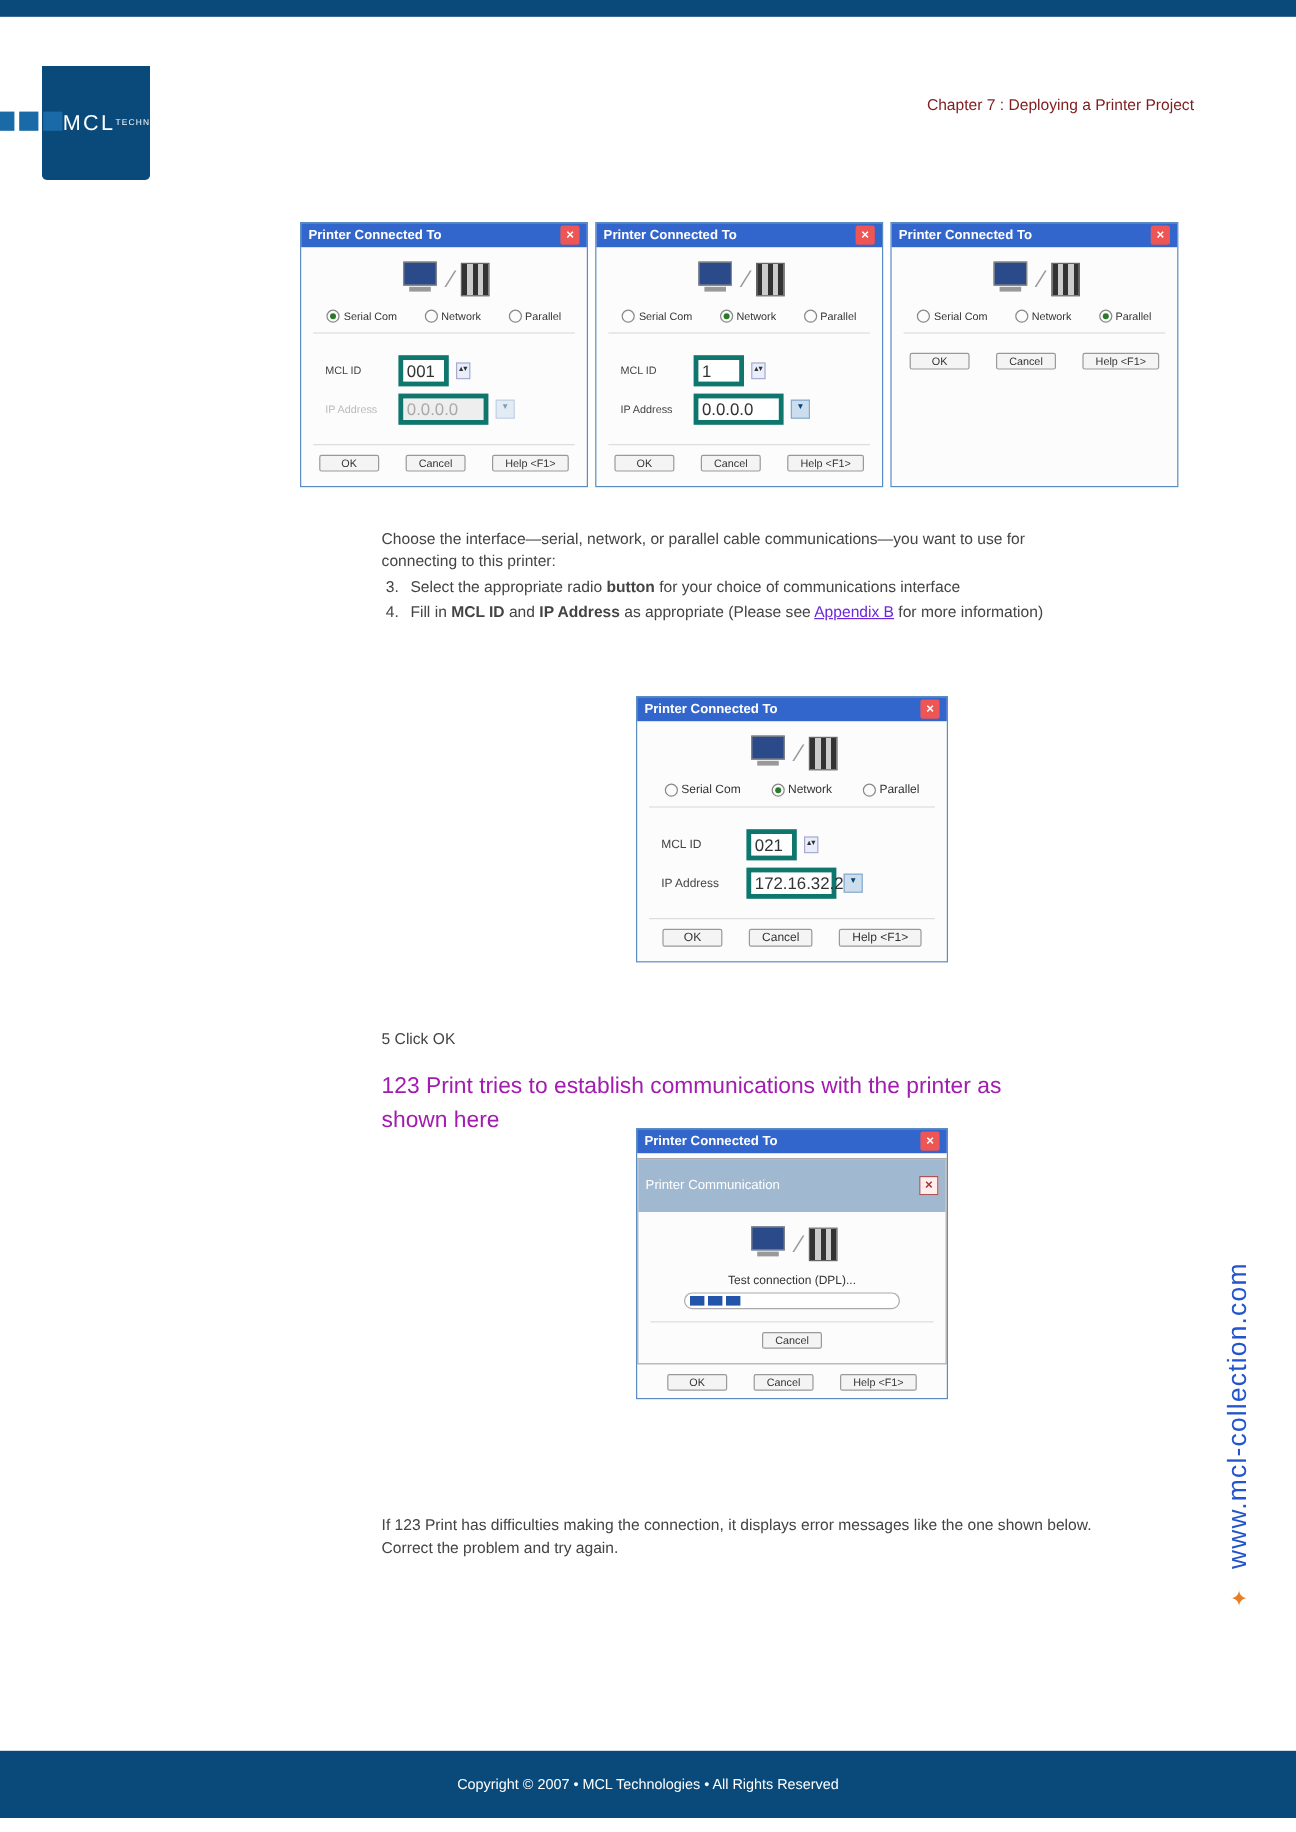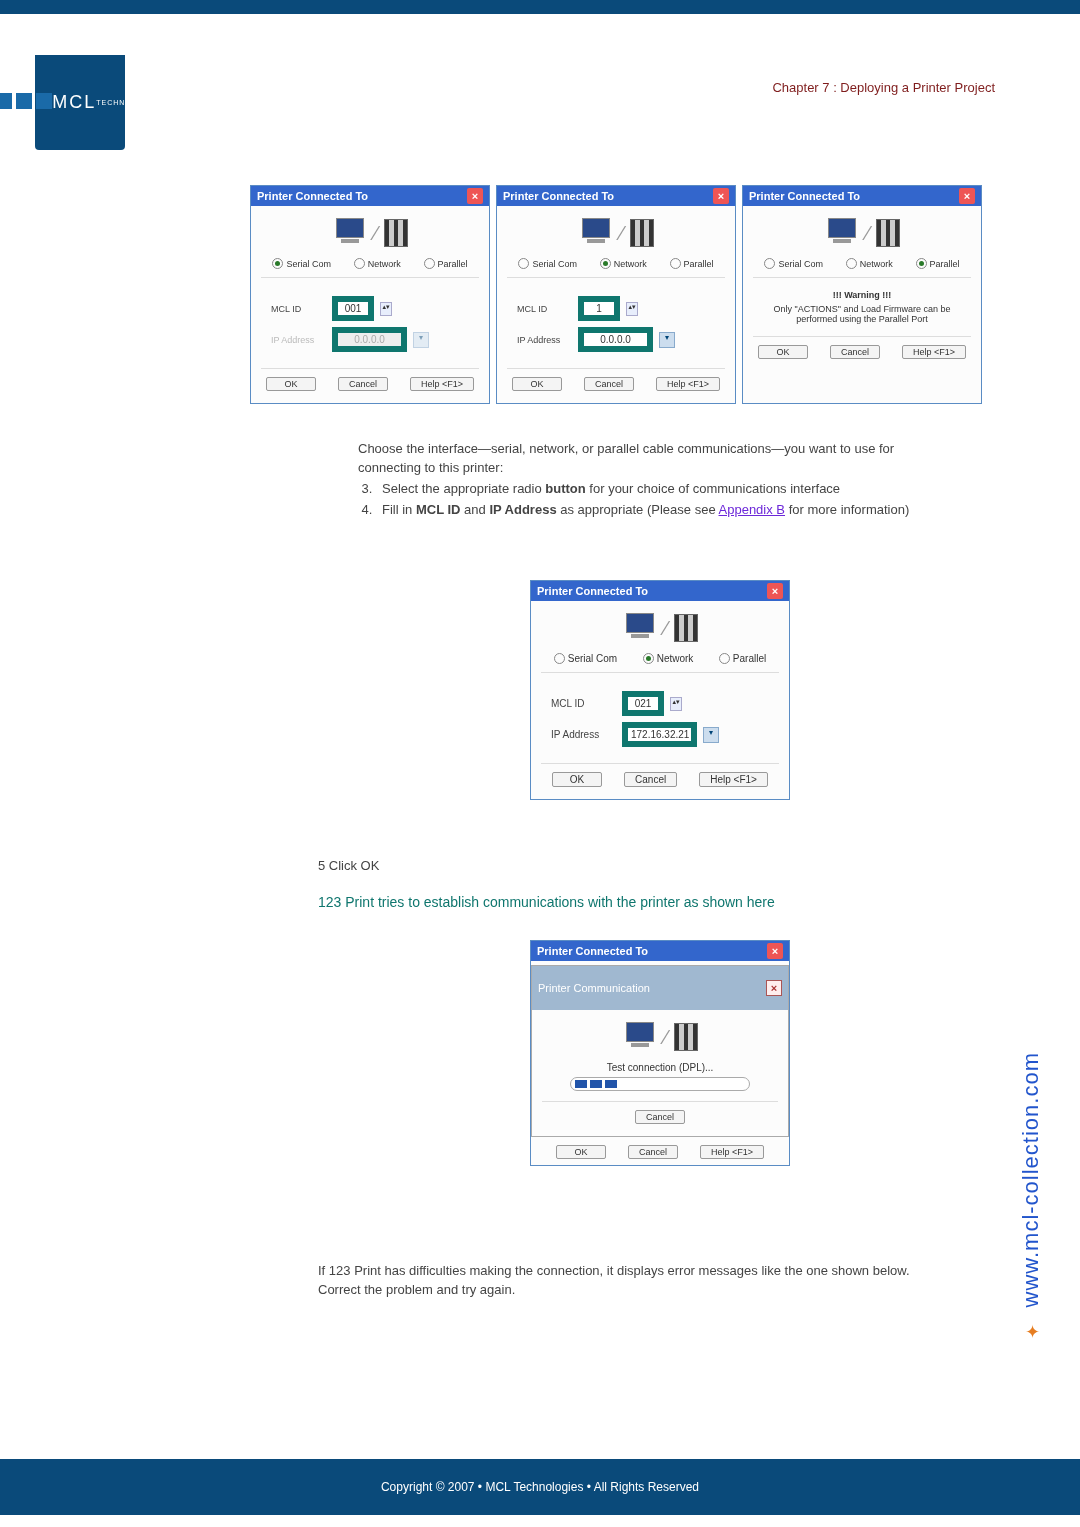--- a/index.html
+++ b/index.html
@@ -29,45 +29,45 @@
     .monitor-base { width: 18px; height: 4px; background: #999; margin: 1px auto 0 auto; }
     .zebra-icon { width: 24px; height: 28px; background: linear-gradient(90deg, #333 0 20%, #ccc 20% 40%, #333 40% 60%, #ccc 60% 80%, #333 80% 100%); border: 1px solid #666; }
     .slash { font-size: 20px; color: #999; }
     .radio-row { display: flex; justify-content: space-around; align-items: center; margin-bottom: 8px; border-bottom: 1px solid #ddd; padding-bottom: 8px; }
     .radio-opt { display: flex; align-items: center; gap: 3px; font-size: 9px; }
     .radio-dot { width: 11px; height: 11px; border: 1px solid #888; border-radius: 50%; display: flex; align-items: center; justify-content: center; }
     .radio-dot.checked::after { content: ""; width: 5px; height: 5px; background: #2a7a2a; border-radius: 50%; }
     .field-group { padding: 4px 10px 10px 10px; border-bottom: 1px solid #ddd; }
     .field-row { display: flex; align-items: center; gap: 6px; margin: 6px 0; font-size: 9px; }
     .field-label { width: 55px; color: #444; }
-    .field-input { border: 6px solid #0f766e; padding: 1px 3px; font-size: 10px; background: #fff; width: 42px; text-align: center; }
+    .field-input { border: 4px solid #0f766e; padding: 1px 3px; font-size: 14px; background: #fff; width: 42px; }
     .field-input.wide { width: 75px; }
     .field-input.disabled { background: #eee; color: #aaa; }
     .spinner-btn { width: 12px; height: 14px; background: #e8eefc; border: 1px solid #aac; font-size: 7px; text-align: center; }
     .dropdown-btn { width: 16px; height: 16px; background: #cde; border: 1px solid #8ac; font-size: 8px; text-align: center; color: #047; }
     .warn-block { text-align: center; padding: 4px 6px 12px 6px; font-size: 9px; border-bottom: 1px solid #ddd; }
     .warn-title { font-weight: bold; margin-bottom: 4px; }
     .btn-row { display: flex; justify-content: center; gap: 22px; padding: 8px 0 6px 0; }
     .win-btn { border: 1px solid #999; background: #f4f4f4; padding: 1px 10px; font-size: 9px; border-radius: 2px; min-width: 50px; text-align: center; }
     
     
-    .body-text { position: absolute; left: 318px; top: 440px; width: 560px; font-size: 13px; line-height: 1.45; color: #444; margin-left: 40px; }
+    .body-text { position: absolute; left: 318px; top: 440px; width: 560px; font-size: 13px; line-height: 1.45; color: #444; }
     .body-text ol { margin-left: 18px; }
     .body-text li { margin: 2px 0; padding-left: 6px; }
     .body-text a { color: #6d28d9; text-decoration: underline; }
     
     .dialog-medium { width: 260px; }
     .dialog-med-wrap { position: absolute; left: 530px; top: 580px; }
     .dialog-med-wrap .radio-opt { font-size: 10px; }
     .dialog-med-wrap .field-row { font-size: 10px; }
     .dialog-med-wrap .field-label { width: 65px; }
     .dialog-med-wrap .win-btn { font-size: 10px; }
     
     .text-5 { position: absolute; left: 318px; top: 858px; font-size: 13px; color: #444; }
-    .text-6 { position: absolute; left: 318px; top: 892px; width: 560px; font-size: 14px; color: #0f766e; line-height: 1.45; }
+    .text-6 { position: absolute; left: 318px; top: 892px; width: 560px; font-size: 19px; color: #a21caf; line-height: 1.45; }
     
     .dialog-comm-wrap { position: absolute; left: 530px; top: 940px; }
     .inner-dialog { border: 1px solid #aaa; background: #fcfcfc; margin: 4px 0 0 0; }
     .inner-title { background: #a0b8d0; color: #fff; padding: 14px 6px; font-size: 11px; display: flex; justify-content: space-between; align-items: center; }
     .inner-close { border: 1px solid #a55; color: #a33; width: 16px; height: 16px; display: flex; align-items: center; justify-content: center; font-size: 11px; font-weight: bold; background: #fee; }
     .test-text { text-align: center; font-size: 10px; margin: 6px 0 4px 0; }
     .progress-pill { width: 180px; height: 14px; border: 1px solid #aaa; border-radius: 8px; margin: 0 auto 10px auto; background: #fff; display: flex; align-items: center; padding: 0 4px; gap: 3px; }
     .prog-seg { width: 12px; height: 8px; background: #2255aa; }
     .single-btn-row { display: flex; justify-content: center; padding: 8px 0; border-top: 1px solid #ddd; }
     
@@ -218,24 +218,20 @@
           </div>
         <div class="radio-opt">
             <span class="radio-dot"></span>
             <span>Network</span>
           </div>
         <div class="radio-opt">
             <span class="radio-dot checked"></span>
             <span>Parallel</span>
           </div>
       </div>
-      <div class="warn-block">
-        <div class="warn-title">!!! Warning !!!</div>
-        <div>Only "ACTIONS" and Load Firmware can be performed using the Parallel Port</div>
-      </div>
       <div class="btn-row">
         <span class="win-btn">OK</span>
         <span class="win-btn">Cancel</span>
         <span class="win-btn">Help &lt;F1&gt;</span>
       </div>
     </div>
   </div>
 
 </div>
 

